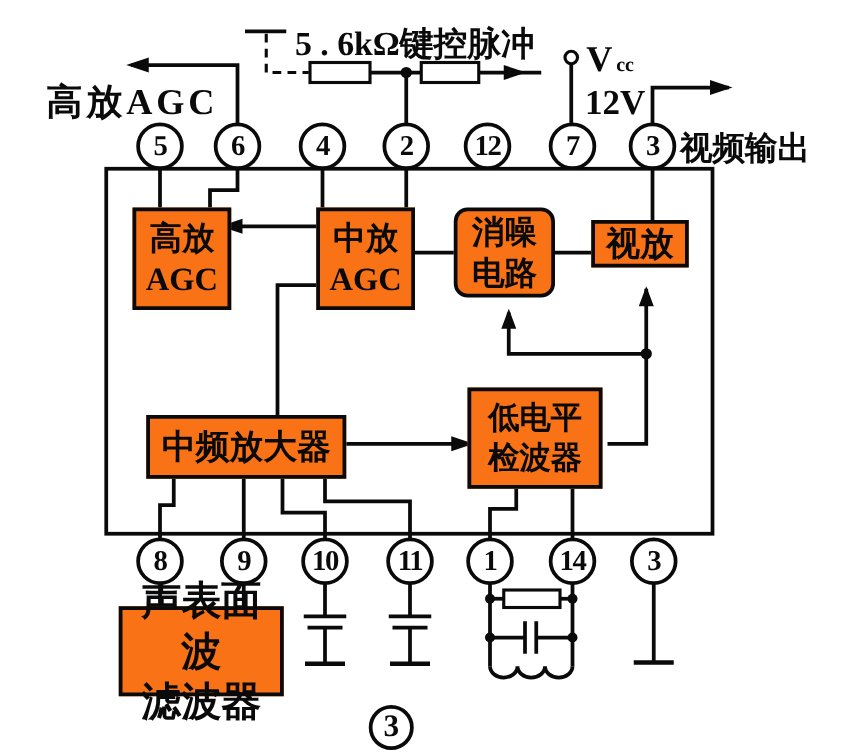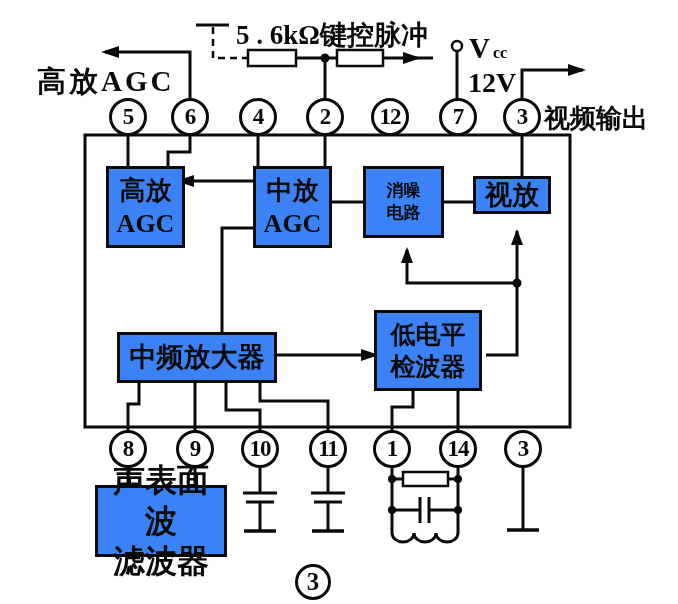--- a/index.html
+++ b/index.html
@@ -1,20 +1,20 @@
 <!DOCTYPE html>
 <html><head>
 <meta charset="utf-8">
 <style>
   html,body{margin:0;padding:0;background:#fff;}
   body{width:678px;height:604px;font-family:"Liberation Serif","DejaVu Serif",serif;color:#0a0a0a;}
   .stage{position:relative;width:678px;height:604px;overflow:hidden;background:#fff;}
   .stage svg{position:absolute;left:0;top:0;}
   .block{
-    position:absolute;box-sizing:border-box;border:3px solid #0a0a0a;background:#3b82f6;
+    position:absolute;box-sizing:border-box;border:3px solid #0a0a0a;background:#f97316;
     display:flex;align-items:center;justify-content:center;text-align:center;
     white-space:pre-line;font-weight:700;line-height:1.28;
   }
   .pin{
     position:absolute;box-sizing:border-box;width:38px;height:38px;border:3px solid #0a0a0a;
     border-radius:50%;background:#fff;display:flex;align-items:center;justify-content:center;
     font-size:23px;font-weight:700;letter-spacing:-1px;
   }
   .lbl{position:absolute;font-weight:700;white-space:nowrap;}
   .figcircle{
@@ -120,21 +120,21 @@
       <circle cx="458" cy="479" r="4"></circle>
       <circle cx="392" cy="510" r="4"></circle>
       <circle cx="458" cy="510" r="4"></circle>
     </g>
   </svg>
 
   <div class="block" style="left:106px;top:166px;width:79px;height:82px;font-size:26px;">高放
 AGC</div>
   <div class="block" style="left:253px;top:166px;width:79px;height:82px;font-size:26px;">中放
 AGC</div>
-  <div class="block" style="left:363px;top:166px;width:81px;height:72px;font-size:17px;">消噪
+  <div class="block" style="left:363px;top:166px;width:81px;height:72px;font-size:26px;border-radius:11px;">消噪
 电路</div>
   <div class="block" style="left:473px;top:176px;width:78px;height:38px;font-size:27px;">视放</div>
   <div class="block" style="left:117px;top:332px;width:160px;height:51px;font-size:27px;">中频放大器</div>
   <div class="block" style="left:374px;top:310px;width:108px;height:81px;font-size:25px;">低电平
 检波器</div>
 
   <div class="block" style="left:95px;top:485px;width:132px;height:72px;font-size:32px;border-width:3.5px;">声表面波
 滤波器</div>
 
   <div class="pin" style="left:109px;top:98px;">5</div>

